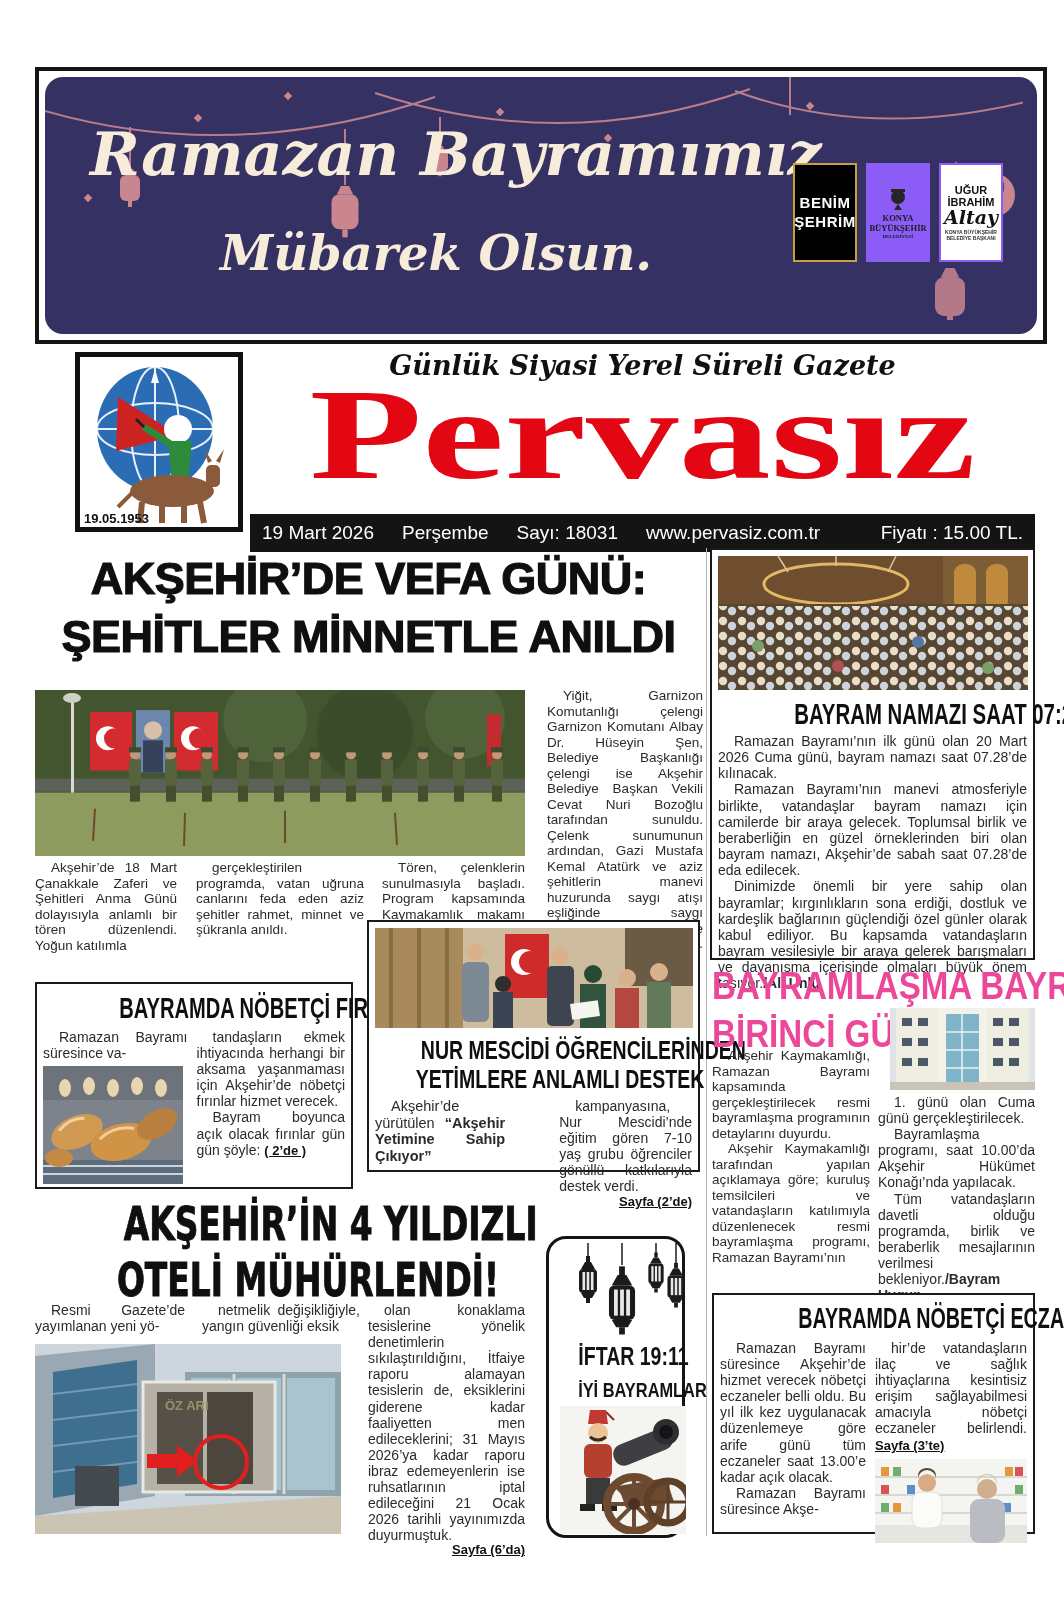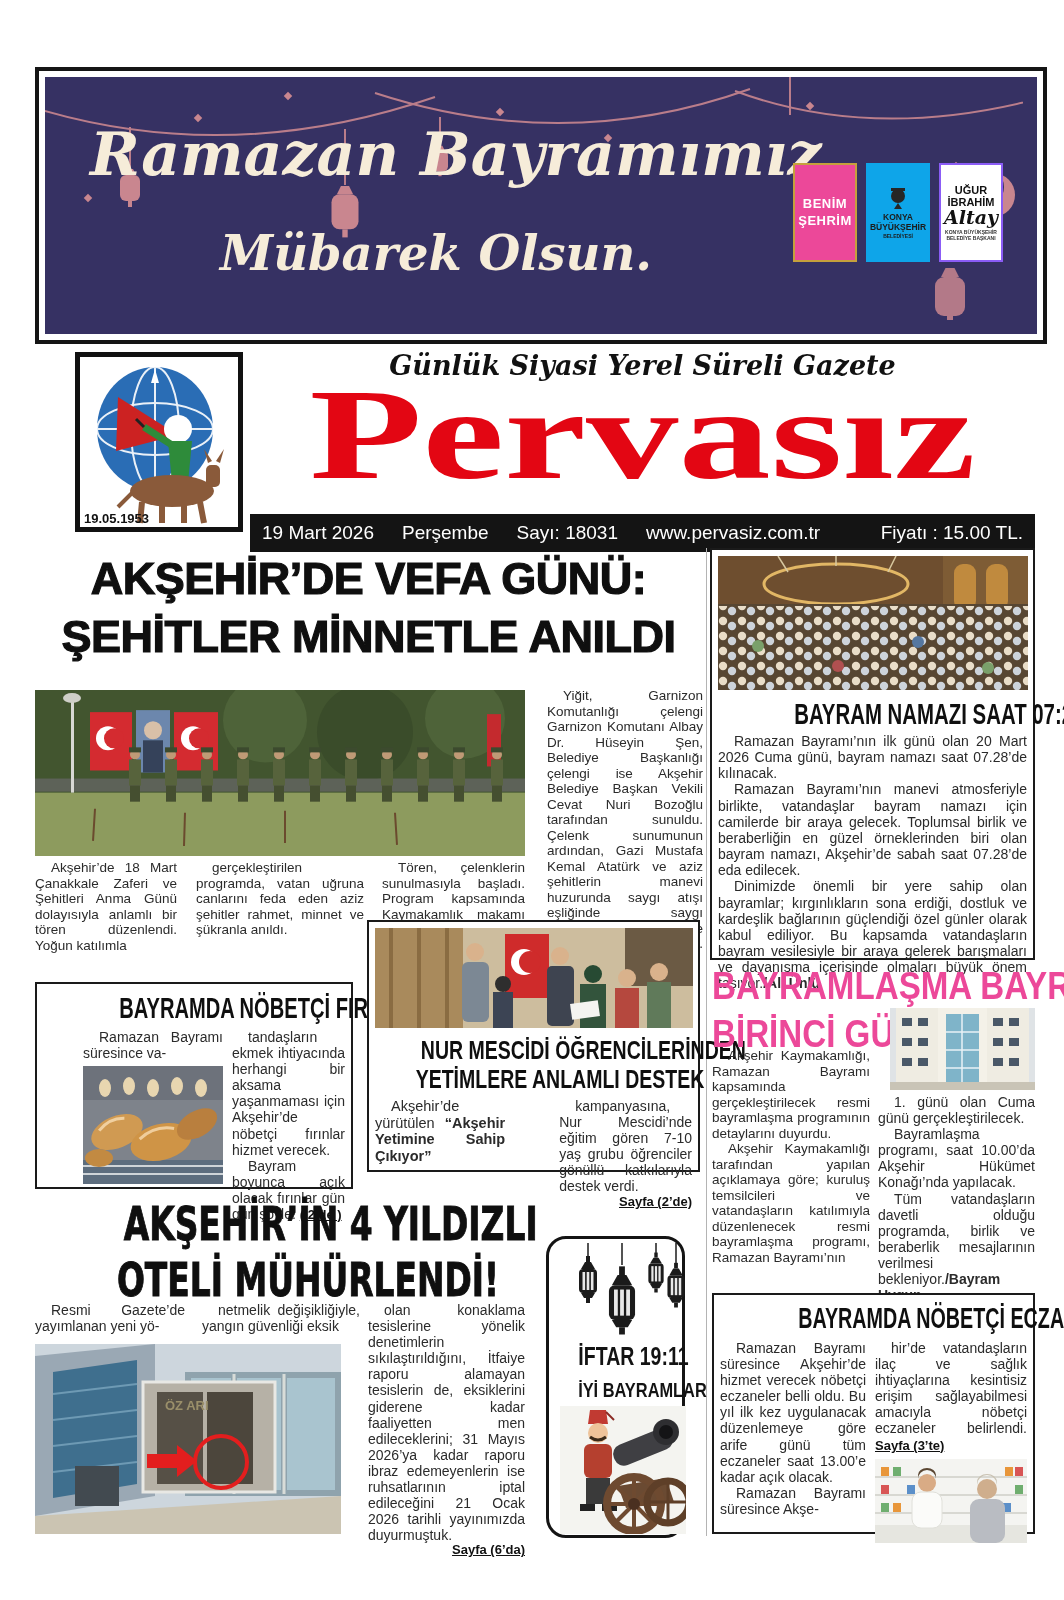--- a/index.html
+++ b/index.html
@@ -2,29 +2,29 @@
 <html><head>
 <meta charset="utf-8">
 <style>
   html,body{margin:0;padding:0;background:#ffffff;}
   .page{position:relative;width:1064px;height:1600px;background:#fff;overflow:hidden;
         font-family:"Liberation Sans",sans-serif;color:#2a2a2a;}
   .abs{position:absolute;}
 
   
   .banner-frame{left:35px;top:67px;width:992px;height:257px;border:4px solid #151515;padding:6px;background:#fff;}
-  .banner{position:relative;width:100%;height:100%;background:#363163;overflow:hidden;}
+  .banner{position:relative;width:100%;height:100%;background:#363163;overflow:hidden;border-radius:18px;}
   .banner-line1{position:absolute;left:45px;top:42px;font-family:"DejaVu Serif",serif;font-style:italic;
         font-weight:700;font-size:60px;color:#f6ecd9;white-space:nowrap;}
   .banner-line2{position:absolute;left:175px;top:148px;width:330px;text-align:center;font-family:"DejaVu Serif",serif;
         font-style:italic;font-weight:600;font-size:48px;color:#f6ecd9;white-space:nowrap;}
   .badges{position:absolute;right:34px;top:86px;display:flex;gap:9px;}
   .badge{width:64px;height:99px;box-sizing:border-box;display:flex;flex-direction:column;align-items:center;justify-content:center;text-align:center;}
-  .badge-black{background:#ec4899;border:2px solid #c5a03c;color:#fff;font-weight:bold;font-size:13px;line-height:1.25;letter-spacing:.5px;}
-  .badge-yellow{background:#0ea5e9;color:#1c1c1c;font-weight:bold;}
+  .badge-black{background:#000000;border:2px solid #c5a03c;color:#fff;font-weight:bold;font-size:15px;line-height:1.25;letter-spacing:.5px;}
+  .badge-yellow{background:#8b5cf6;color:#1c1c1c;font-weight:bold;font-family:Liberation Serif, serif;}
   .badge-yellow .t1{font-size:8.5px;margin-top:2px;}
   .badge-yellow .t2{font-size:8.5px;}
   .badge-yellow .t3{font-size:5px;margin-top:1px;}
   .badge-white{background:#fff;border:2px solid #8b5cf6;color:#111;font-weight:bold;}
   .badge-white .t1{font-size:11px;line-height:1.1;}
   .badge-white .sig{font-family:"DejaVu Serif",serif;font-style:italic;font-weight:bold;font-size:19px;line-height:1;}
   .badge-white .sub{font-size:5px;margin-top:2px;color:#333;}
 
   
   .logo-frame{left:35px;top:352px;width:168px;height:180px;border:5px solid #111;box-sizing:border-box;background:#fff;margin-left:40px;}
@@ -61,21 +61,21 @@
 
   
   .namaz{left:710px;top:548px;width:325px;height:412px;}
   .namaz .hl{font-size:30px;margin-top:3px;}
   .namaz .txt{font-size:14px;line-height:1.155;margin-top:2px;}
 
   
   .firinlar{left:35px;top:982px;width:318px;height:207px;}
   .firinlar .hl{font-size:30px;margin-top:1px;}
   .fir-row{display:flex;gap:9px;margin-top:4px;}
-  .fir-c1{width:146px;margin-left:40px;}
+  .fir-c1{width:146px;}
   .fir-c2{width:150px;}
 
   
   .nur{left:367px;top:920px;width:333px;height:252px;}
   .nur .hl{font-size:25px;line-height:1.16;margin-top:4px;}
   .nur-row{display:flex;gap:10px;margin-top:4px;}
   .nur-c1{width:152px;font-size:14.5px;}
   .nur-c2{width:155px;margin-left:44px;}
 
   

